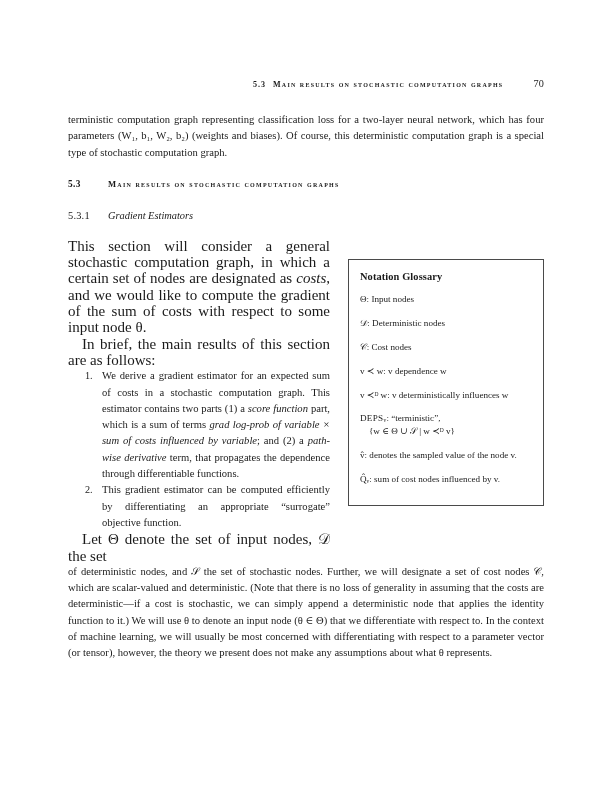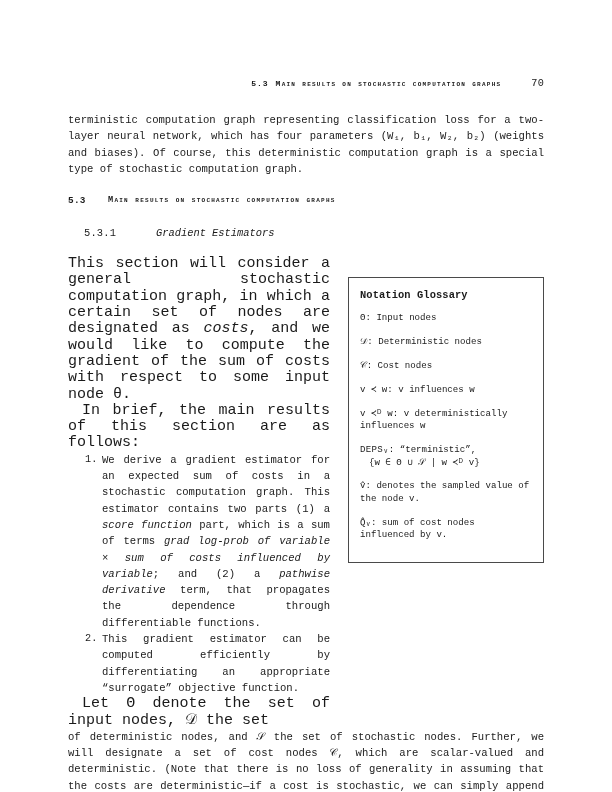--- a/index.html
+++ b/index.html
@@ -13,21 +13,20 @@
     font-family: "Liberation Serif", "DejaVu Serif", serif;
     color: #1a1a1a;
     position: relative;
     overflow: hidden;
   }
   .page {
     position: absolute;
     left: 0; top: 0;
     width: 556px;
     height: 792px;
-    font-family: Liberation Mono, monospace;
   }
 
   
   .runhead {
     position: absolute;
     left: 68px;
     top: 78px;
     width: 476px;
     display: flex;
     justify-content: flex-end;
@@ -81,26 +80,25 @@
     display: flex;
   }
   .sec-head .num {
     width: 40px;
     flex: 0 0 40px;
     letter-spacing: 0.3px;
     font-variant: normal;
     font-size: 9.4px;
   }
   .subsec-head {
-    margin: 16px;
+    margin: 0;
     padding: 0;
     font-size: 10.4px;
     font-style: italic;
     display: flex;
-    gap: 32px;
   }
   .subsec-head .num {
     width: 40px;
     flex: 0 0 40px;
     font-style: normal;
     letter-spacing: 0.2px;
   }
 
   
   .wrap-region {
@@ -218,21 +216,21 @@
         <div class="gl-item">
           <span class="sym">𝒟</span><span>: Deterministic nodes</span>
         </div>
 
 
         <div class="gl-item">
           <span class="sym">𝒞</span><span>: Cost nodes</span>
         </div>
 
         <div class="gl-item">
-          <span class="sym">v ≺ w</span><span>: v influences w</span>
+          <span class="sym">v ≺ w</span><span>: v dependence w</span>
         </div>
 
         <div class="gl-item">
           <span class="sym">v ≺ᴰ w</span><span>: v deterministically influences w</span>
         </div>
 
         <div class="gl-item">
           <span class="sym sc">DEPSᵥ</span><span>: “terministic”,</span>
           <span class="gl-sub">{w ∈ Θ ∪ 𝒮 | w ≺ᴰ v}</span>
         </div>

